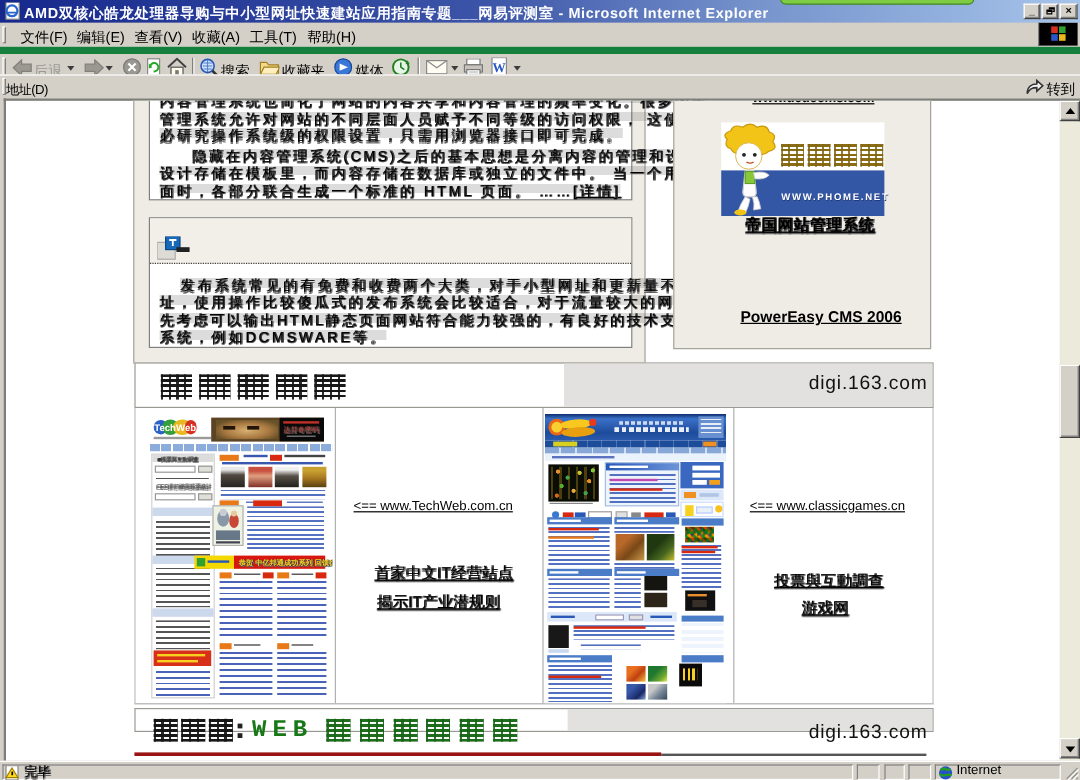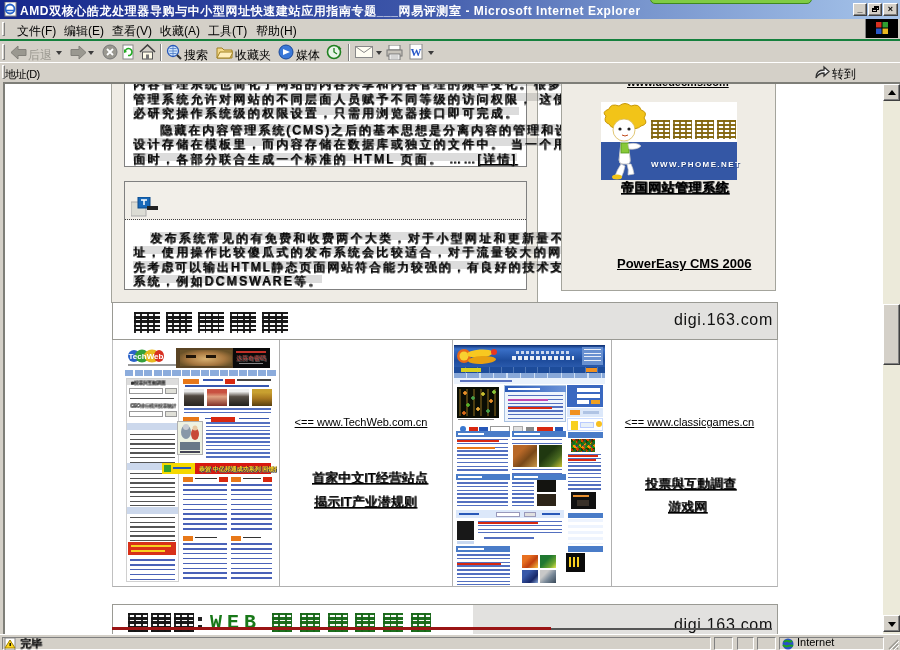--- a/index.html
+++ b/index.html
@@ -10,34 +10,34 @@
 #titlebar{position:absolute;left:0;top:0;width:900px;height:19px;background:linear-gradient(90deg,#16288c 0%,#3c55a8 45%,#7693cc 70%,#a6c4ea 100%);overflow:hidden}
 #title-text{position:absolute;left:20px;top:3px;font-size:12px;font-weight:bold;color:#fff;white-space:nowrap;letter-spacing:0.5px}
 #greenbar{position:absolute;left:650px;top:-7px;width:162px;height:11px;background:#7fcc44;border:1px solid #3f8820;border-radius:5px}
 .winbtn{position:absolute;top:3px;width:14px;height:13px;background:#d4d0c8;border:1px solid;border-color:#fff #404040 #404040 #fff;box-shadow:inset -1px -1px 0 #808080;font-size:9px;font-weight:bold;color:#000;text-align:center;line-height:11px}
 
 #menubar{position:absolute;left:0;top:19px;width:884px;height:20px;background:#d4d0c8}
 #menubar .grip{position:absolute;left:2px;top:3px;width:3px;height:14px;border:1px solid;border-color:#fff #808080 #808080 #fff}
 .menuitem{position:absolute;top:4px;font-size:12px;color:#000;white-space:nowrap}
 #throbber{position:absolute;left:865px;top:0px;width:33px;height:19px;background:#000;border-left:1px solid #808080}
 
-#toolbar{position:absolute;left:0;top:39px;width:900px;height:23px;background:#d4d0c8;border-top:2px solid #15803d}
+#toolbar{position:absolute;left:0;top:39px;width:900px;height:23px;background:#d4d0c8;border-top:6px solid #15803d}
 #toolbar .grip{position:absolute;left:2px;top:3px;width:3px;height:16px;border:1px solid;border-color:#fff #808080 #808080 #fff}
 .tbtxt{position:absolute;top:6px;font-size:12px;color:#000;white-space:nowrap}
 .tbtxt.dis{color:#9a9890}
 .tsep{position:absolute;top:3px;width:2px;height:17px;border-left:1px solid #808080;border-right:1px solid #fff}
 .darr{position:absolute;width:0;height:0;border-left:3px solid transparent;border-right:3px solid transparent;border-top:4px solid #3c3c3c}
 
 #addrbar{position:absolute;left:0;top:62px;width:900px;height:20px;background:#d4d0c8;border-top:1px solid #fff}
 #addrbar .grip{position:absolute;left:2px;top:2px;width:3px;height:14px;border:1px solid;border-color:#fff #808080 #808080 #fff}
 #addr-label{position:absolute;left:5px;top:4px;font-size:11px;color:#000;letter-spacing:-0.5px}
 #addr-combo{position:absolute;left:38px;top:1px;width:810px;height:17px;background:#fff;border:1px solid;border-color:#808080 #fff #fff #808080;box-shadow:inset 1px 1px 0 #404040}
 #addr-url{position:absolute;left:20px;top:3px;font-size:11px;color:#000;white-space:nowrap}
 #addr-drop{position:absolute;right:1px;top:1px;width:16px;height:13px;background:#d4d0c8;border:1px solid;border-color:#fff #404040 #404040 #fff}
-#goarea{position:absolute;left:812px;top:1px;width:46px;height:16px}
+#goarea{position:absolute;left:852px;top:1px;width:46px;height:16px}
 
 #content{position:absolute;left:3px;top:82px;width:897px;height:552px;background:#fff;border-top:2px solid #7e7e78;border-left:2px solid #7e7e78;overflow:hidden}
 #page{position:absolute;left:0;top:0;width:876px;height:550px;overflow:hidden}
 
 #vscroll{position:absolute;left:878px;top:0;width:17px;height:550px;background:#eceada}
 .sbtn{position:absolute;left:0;width:17px;height:17px;background:#d4d0c8;border:1px solid;border-color:#fff #404040 #404040 #fff;box-shadow:inset -1px -1px 0 #808080}
 #sthumb{position:absolute;left:0;top:220px;width:17px;height:61px;background:#d4d0c8;border:1px solid;border-color:#fff #404040 #404040 #fff;box-shadow:inset -1px -1px 0 #808080}
 .tri-up{position:absolute;left:4px;top:5px;width:0;height:0;border-left:4px solid transparent;border-right:4px solid transparent;border-bottom:5px solid #000}
 .tri-dn{position:absolute;left:4px;top:6px;width:0;height:0;border-left:4px solid transparent;border-right:4px solid transparent;border-top:5px solid #000}
 
@@ -485,21 +485,21 @@
             <div class="abs" style="left:3px;top:4px;width:12px;height:10px;background:repeating-linear-gradient(90deg,#f8d020 0 2px,#0a0a0a 2px 4px)"></div>
           </div>
       </div>
       <a class="tlink" style="left:178px;top:76px;width:140px;font-size:11px">&lt;== www.TechWeb.com.cn</a>
       <a class="tlink cjk" style="left:199px;top:129px;width:100px;font-size:13px">首家中文IT经营站点</a>
       <a class="tlink cjk" style="left:201px;top:153px;width:94px;font-size:13px">揭示IT产业潜规则</a>
       <a class="tlink" style="left:509px;top:76px;width:135px;font-size:11px">&lt;== www.classicgames.cn</a>
       <a class="tlink cjk" style="left:532px;top:135px;width:80px;font-size:13px">投票與互動調查</a>
       <a class="tlink cjk" style="left:555px;top:158px;width:36px;font-size:13px">游戏网</a>
     </div>
-    <div class="band" id="band2" style="top:520px;height:34px">
+    <div class="band" id="band2" style="top:506px;height:20px">
       <div class="bandgray" style="width:304px"></div>
       <div style="position:absolute;left:15px;top:8px;white-space:nowrap;font-size:0"><span class="cb" style="width:20px;height:19px;margin-right:3px"></span><span class="cb" style="width:20px;height:19px;margin-right:3px"></span><span class="cb" style="width:20px;height:19px;margin-right:3px"></span><span style="display:inline-block;width:7px;height:19px;position:relative;vertical-align:top"><i style="position:absolute;left:1px;top:4px;width:4px;height:4px;background:#222"></i><i style="position:absolute;left:1px;top:12px;width:4px;height:4px;background:#222"></i></span></div>
       <div style="position:absolute;left:97px;top:6px;color:#187818;font-family:'Liberation Mono',monospace;font-size:20px;font-weight:bold;letter-spacing:5px">WEB</div>
       <div style="position:absolute;left:159px;top:8px;white-space:nowrap;font-size:0"><span class="cb cbg" style="width:20px;height:19px;margin-right:7.8px"></span><span class="cb cbg" style="width:20px;height:19px;margin-right:7.8px"></span><span class="cb cbg" style="width:20px;height:19px;margin-right:7.8px"></span><span class="cb cbg" style="width:20px;height:19px;margin-right:7.8px"></span><span class="cb cbg" style="width:20px;height:19px;margin-right:7.8px"></span><span class="cb cbg" style="width:20px;height:19px;margin-right:0"></span></div>
       <div class="digi" style="top:11px">digi.163.com</div>
     </div>
     <div class="abs" style="left:107px;top:543px;width:439px;height:3px;background:#9a1414"></div>
     <div class="abs" style="left:546px;top:544px;width:221px;height:2px;background:#555"></div>
   </div>
   <div id="vscroll">

